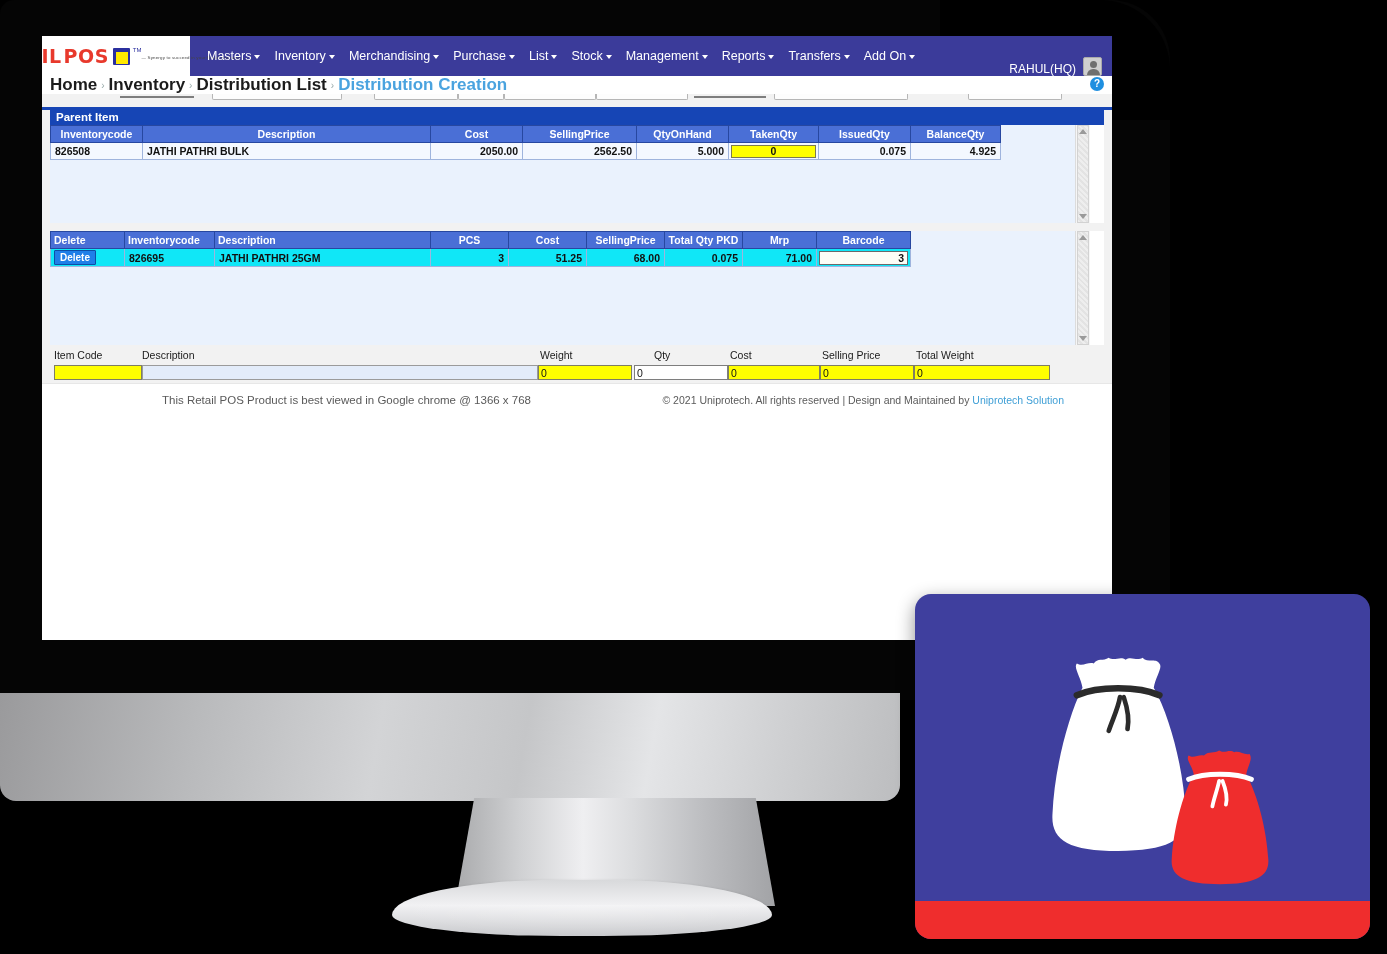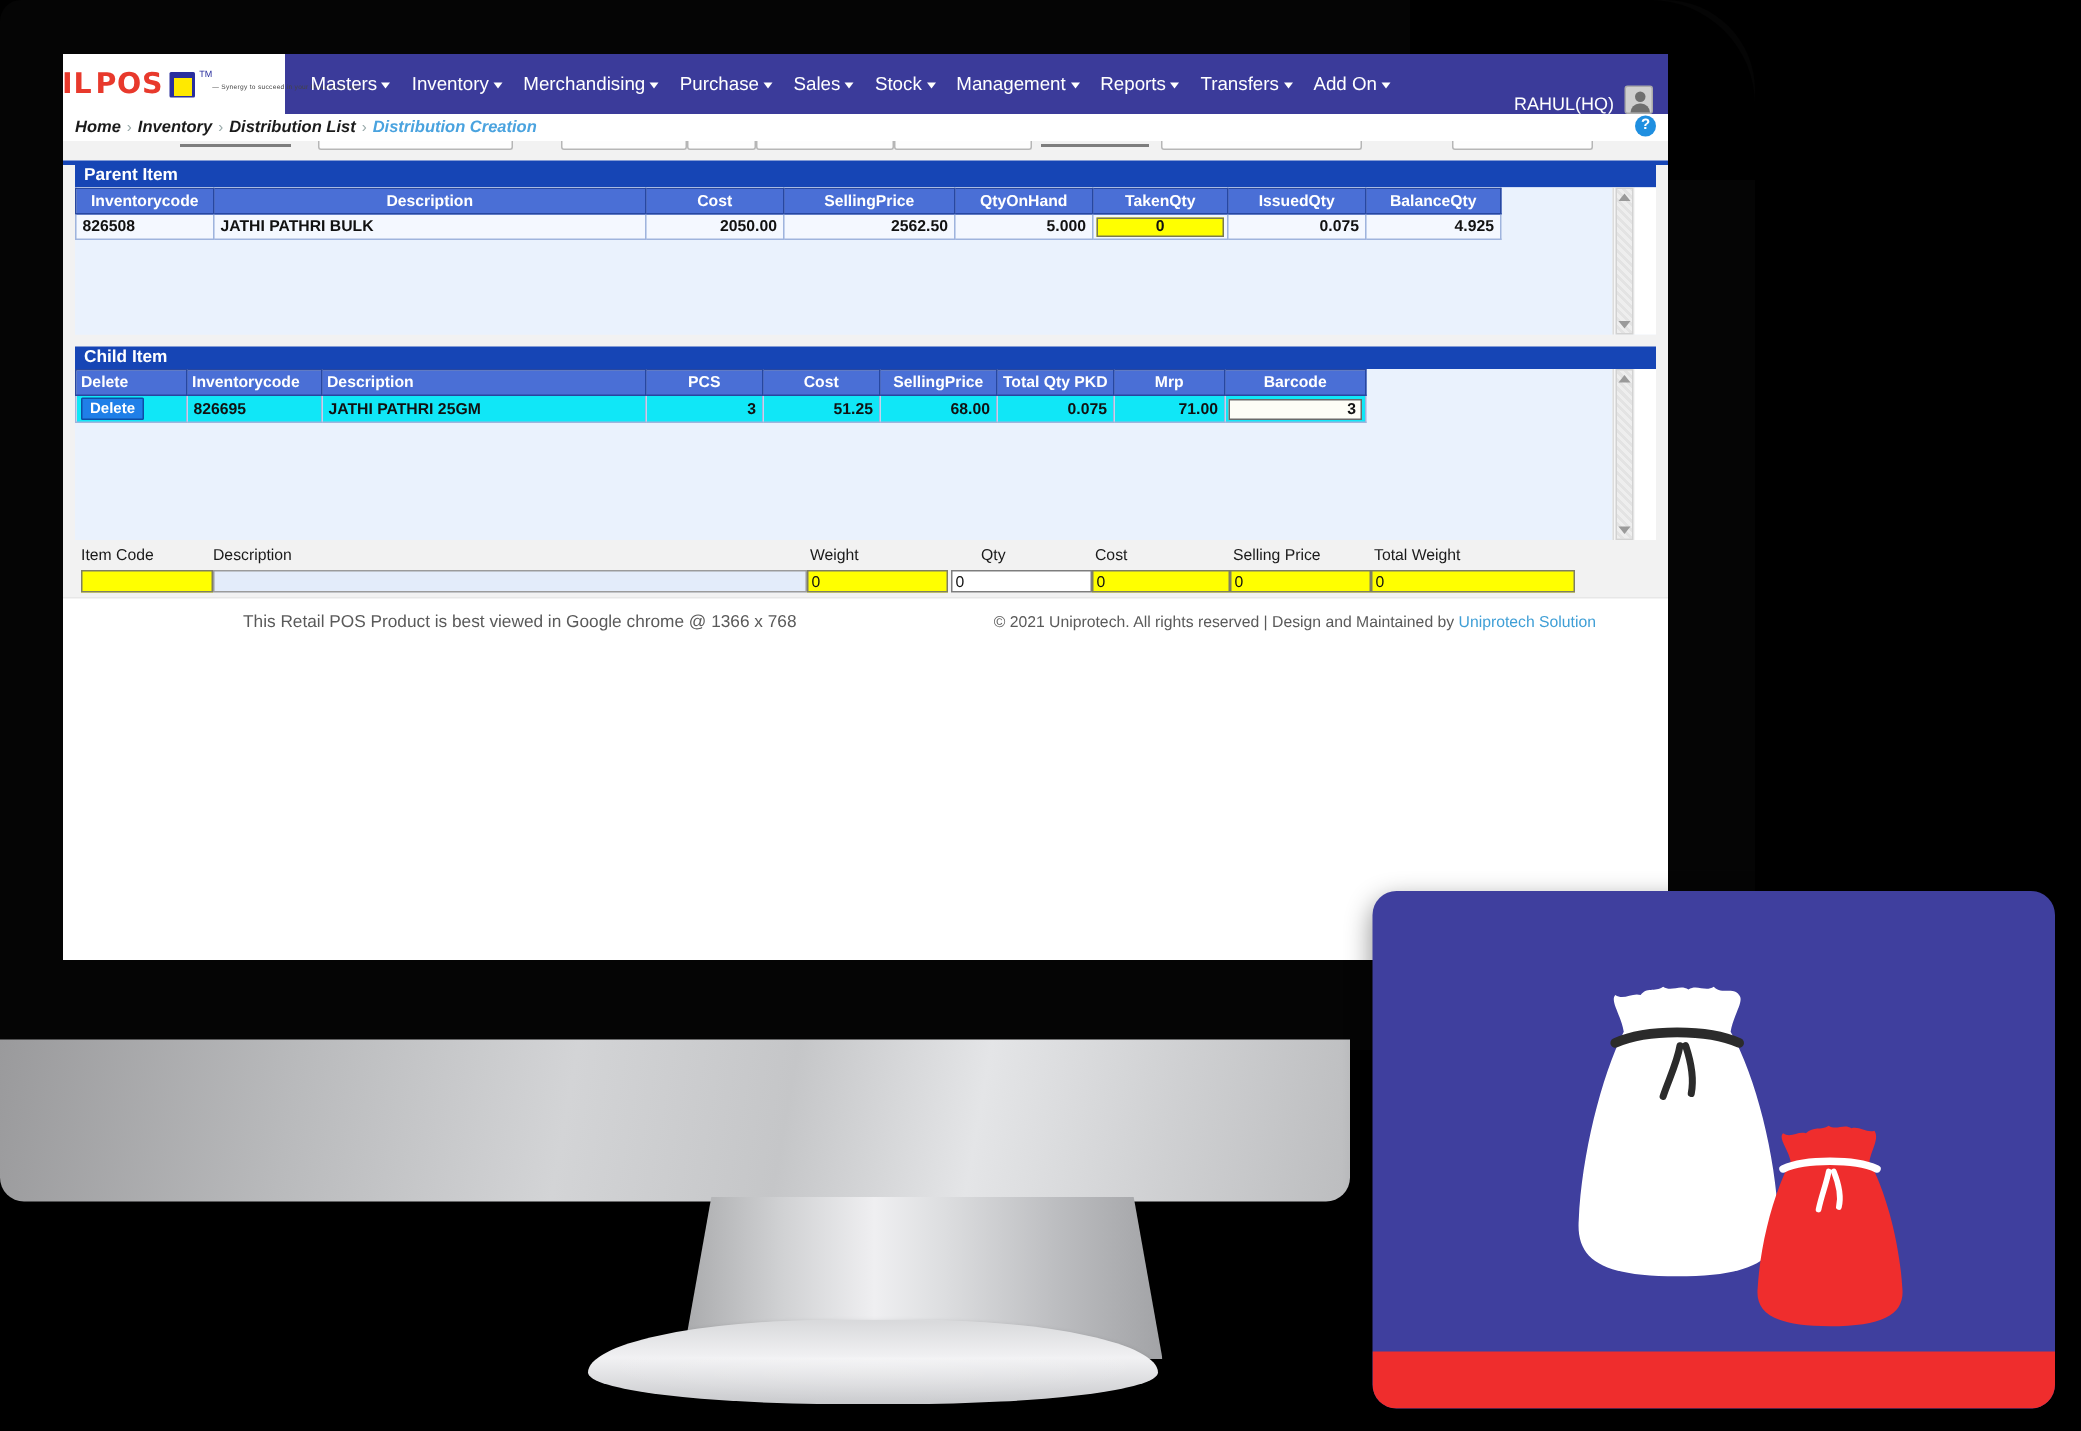--- a/index.html
+++ b/index.html
@@ -92,21 +92,21 @@
     width:19px; height:19px; background:#cfcfcf; border:1px solid #aaa; border-radius:2px; position:relative;
   }
   .avatar::before { content:""; position:absolute; left:6px; top:3px; width:7px; height:7px; border-radius:50%; background:#6f6f6f; }
   .avatar::after { content:""; position:absolute; left:3px; top:11px; width:13px; height:6px; border-radius:6px 6px 0 0; background:#6f6f6f; }
 
   
   .breadcrumb-bar {
     height:18px; background:#ffffff; display:flex; align-items:center;
     padding-left:8px; position:relative; border-bottom:0;
   }
-  .bc { font-size:11px; font-weight:bold; color:#1b1b1b;font-style:italic; }
+  .bc { font-size:17px; font-weight:bold; color:#1b1b1b; }
   .bc-sep { color:#9aa; margin:0 4px; font-size:10px; font-weight:normal; }
   .bc-active { color:#4aa3df; font-weight:bold; }
   .help-icon {
     position:absolute; right:8px; top:1px; width:14px; height:14px; border-radius:50%;
     background:#1f8fe0; color:#fff; font-size:10px; font-weight:bold; text-align:center; line-height:14px;
     cursor:pointer;
   }
 
   
   .clipped-strip {
@@ -235,21 +235,21 @@
             <span class="logo-tm">TM</span>
           </div>
           <div class="logo-tag">— Synergy to succeed in your Retail Business —</div>
         </div>
 
         <div class="nav">
           <div class="nav-item"><span>Masters</span><i class="caret"></i></div>
           <div class="nav-item"><span>Inventory</span><i class="caret"></i></div>
           <div class="nav-item"><span>Merchandising</span><i class="caret"></i></div>
           <div class="nav-item"><span>Purchase</span><i class="caret"></i></div>
-          <div class="nav-item"><span>Sales</span><i class="caret"></i></div>
+          <div class="nav-item"><span>List</span><i class="caret"></i></div>
           <div class="nav-item"><span>Stock</span><i class="caret"></i></div>
           <div class="nav-item"><span>Management</span><i class="caret"></i></div>
           <div class="nav-item"><span>Reports</span><i class="caret"></i></div>
           <div class="nav-item"><span>Transfers</span><i class="caret"></i></div>
           <div class="nav-item"><span>Add On</span><i class="caret"></i></div>
         </div>
 
         <div class="header-right">
           <span class="user-name">RAHUL(HQ)</span>
           <span class="avatar"></span>
@@ -326,21 +326,20 @@
           <div class="vscroll">
             <div class="thumb"></div>
             <div class="arrow up"></div>
             <div class="arrow down"></div>
           </div>
           <div class="gutter"></div>
         </div>
 
         <div style="height:8px; background:#f2f2f2;"></div>
 
-        <div class="section-bar">Child Item</div>
         <div class="grid-wrap child">
           <div class="grid-scroller">
             <table class="grid childgrid" style="width:860px;">
               <colgroup>
                 <col style="width:74px">
                   <col style="width:90px">
                   <col style="width:216px">
                   <col style="width:78px">
                 <col style="width:78px">
                   <col style="width:78px">

